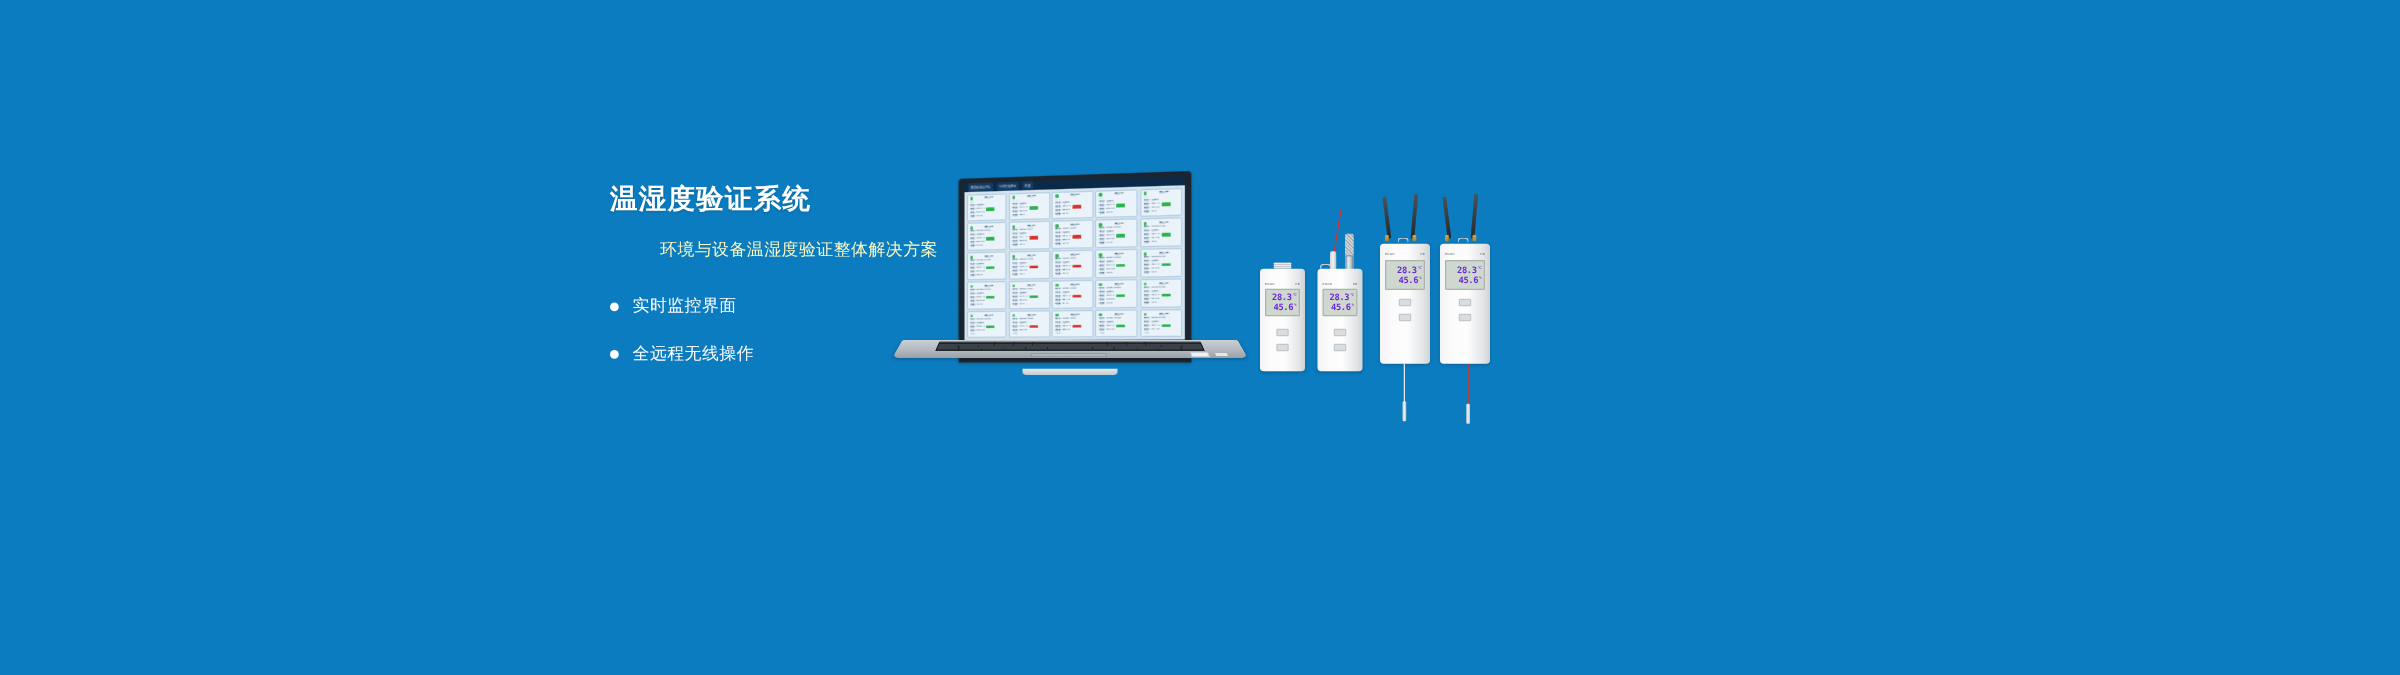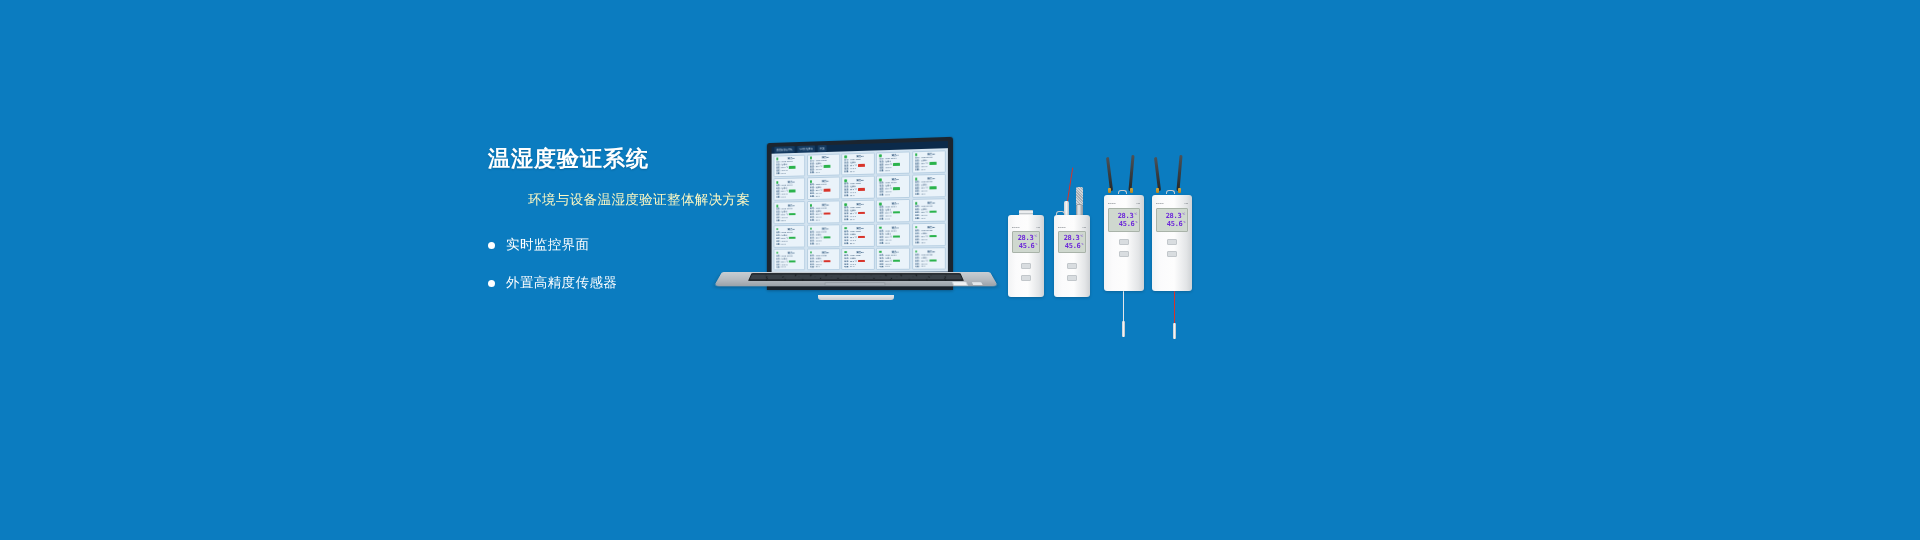--- a/index.html
+++ b/index.html
@@ -258,21 +258,21 @@
   <div class="copy">
     <div class="title">温湿度验证系统</div>
     <div class="subtitle">环境与设备温湿度验证整体解决方案</div>
     <ul class="features">
       <li>
         <span class="dot"></span>
         <span class="txt">实时监控界面</span>
       </li>
       <li>
         <span class="dot"></span>
-        <span class="txt">外置高精度传感器</span>
+        <span class="txt">全远程无线操作</span>
       </li>
     </ul>
   </div>
 
   <div class="laptop">
 
     <div class="lid">
       <div class="screen">
 
         <div class="app-header">

